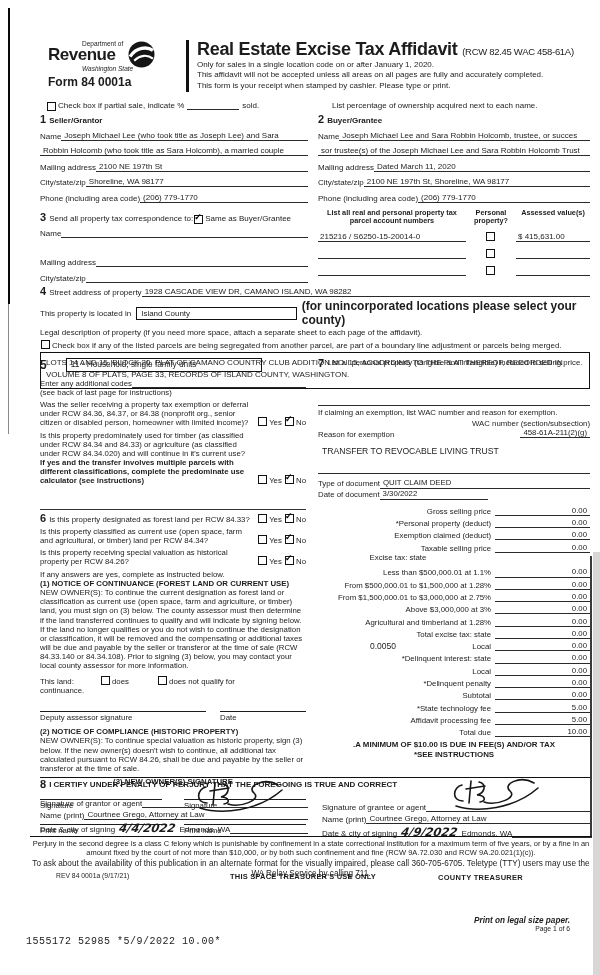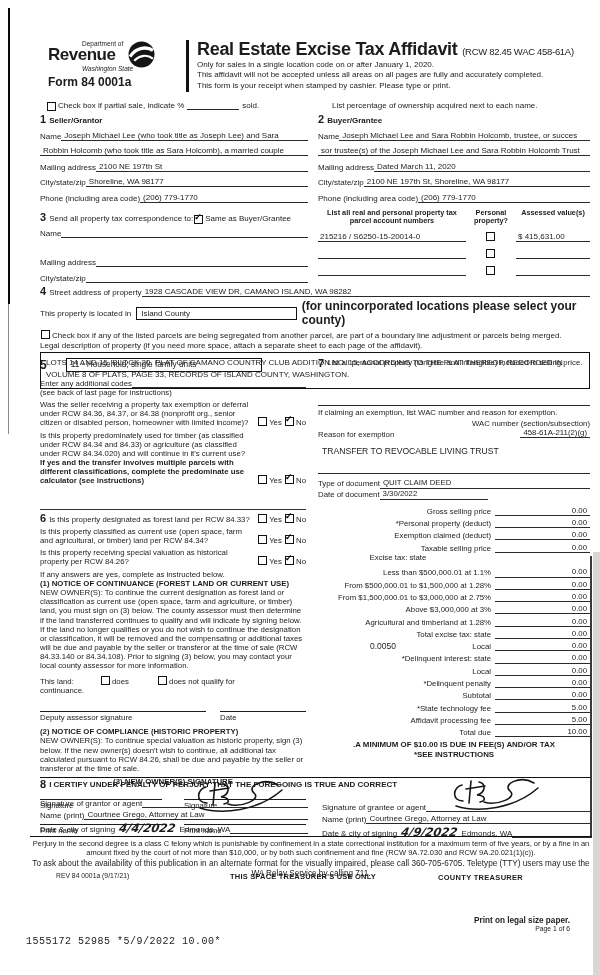--- a/index.html
+++ b/index.html
@@ -92,21 +92,21 @@
   .hand{font-family:"DejaVu Sans",sans-serif;font-style:italic;font-weight:bold;font-size:11.5px;
         transform:skewX(-10deg);display:inline-block;line-height:1;padding:0 4px;}
 
   .perjury{position:absolute;top:836px;left:30px;width:562px;font-size:7.5px;text-align:center;
            line-height:1.25;border-top:1.4px solid #111;padding-top:2px;}
   .altfmt{font-size:8.2px;margin-top:1px;}
   .rev{position:absolute;top:872px;left:56px;font-size:6.8px;}
   .tsu{position:absolute;top:872px;left:230px;font-size:7.5px;font-weight:bold;letter-spacing:0.2px;}
   .ctreas{position:absolute;top:873px;left:438px;font-size:7.5px;font-weight:bold;letter-spacing:0.3px;}
   .printnote{position:absolute;top:916px;right:30px;text-align:right;}
-  .pn1{font-size:8.2px;font-weight:bold;}
+  .pn1{font-size:8.2px;font-weight:bold;font-style:italic;}
   .pn2{font-size:6.8px;}
   .receipt{position:absolute;top:936px;left:26px;font-family:"Liberation Mono","DejaVu Sans Mono",monospace;
            font-size:10px;letter-spacing:0.5px;color:#222;}
 </style>
 </head>
 <body>
 
 <div class="page">
   <div class="edge-l"></div>
   <div class="edge-l2"></div>
@@ -244,22 +244,22 @@
     <div class="fl">
         <span class="num">4</span>
       <span class="lbl">Street address of property</span>
       <span class="uval">1928 CASCADE VIEW DR, CAMANO ISLAND, WA 98282</span>
     </div>
     <div class="fl" style="margin-top:2px;align-items:center;">
       <span class="lbl">This property is located in</span>
       <span class="sel-box">Island County</span>
       <span class="i b" style="font-size:12px;">(for unincorporated locations please select your county)</span>
     </div>
+    <div style="margin-top:1px;">Legal description of property (if you need more space, attach a separate sheet to each page of the affidavit).</div>
     <div style="margin-top:3px;"><span class="cb"></span><span>Check box if any of the listed parcels are being segregated from another parcel, are part of a boundary line adjustment or parcels being merged.</span></div>
-    <div style="margin-top:1px;">Legal description of property (if you need more space, attach a separate sheet to each page of the affidavit).</div>
     <div class="legalbox">
       <div>LOTS 14 AND 15, BLOCK 20, PLAT OF CAMANO COUNTRY CLUB ADDITION NO. 15, ACCORDING TO THE PLAT THEREOF, RECORDED IN</div>
       <div>VOLUME 8 OF PLATS, PAGE 33, RECORDS OF ISLAND COUNTY, WASHINGTON.</div>
     </div>
   </div>
 
   <div class="colsmain">
 
     <div class="cml">
       <div class="fl" style="align-items:center;">

